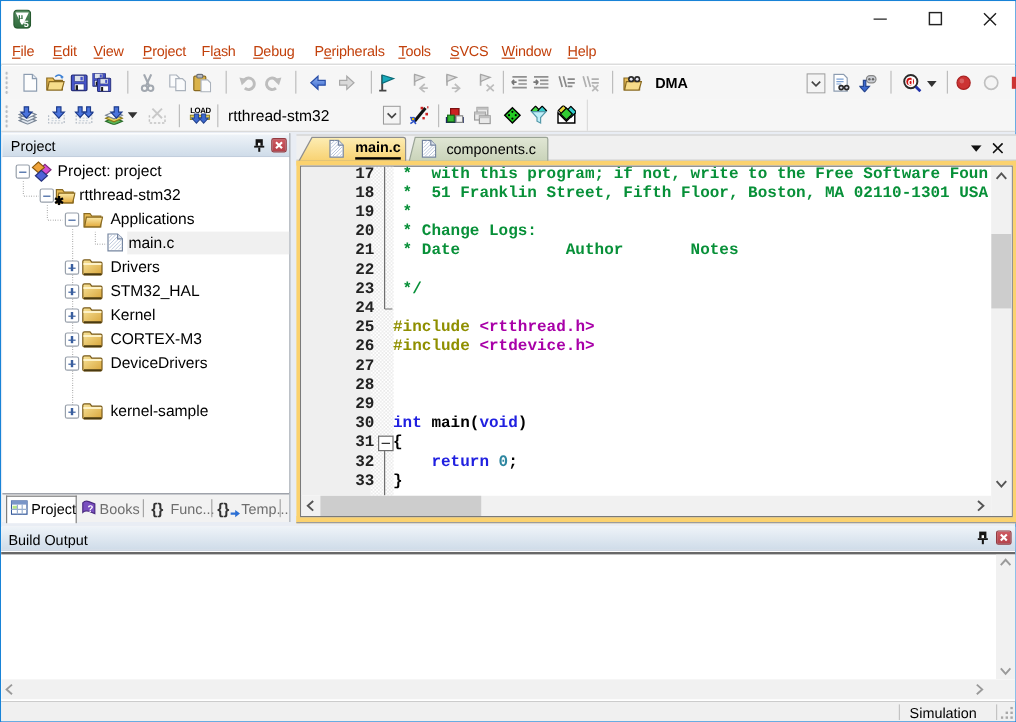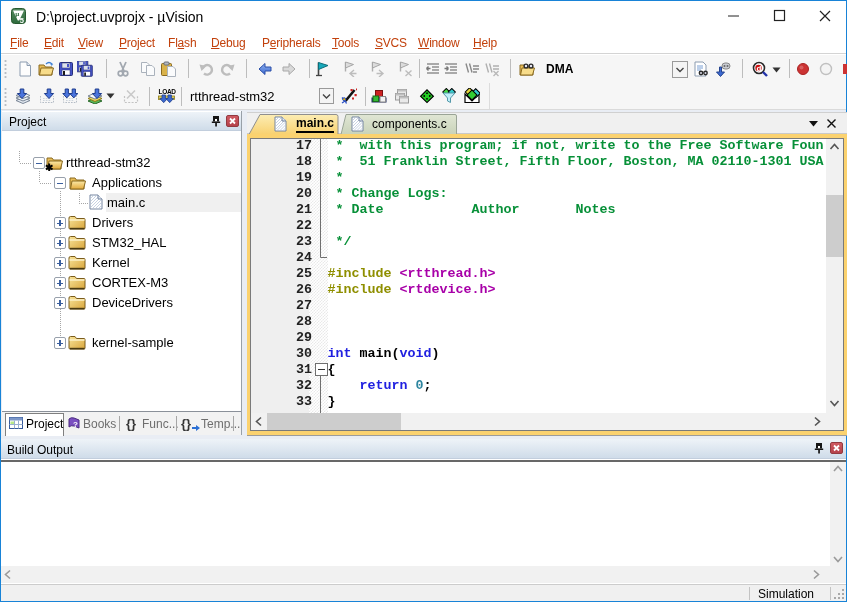--- a/index.html
+++ b/index.html
@@ -82,21 +82,20 @@
     <defs>
           <linearGradient id="tg" x1="0" y1="0" x2="0" y2="1">
             <stop offset="0" stop-color="#55895f"></stop>
             <stop offset="1" stop-color="#2e6b3c"></stop>
           </linearGradient>
         </defs>
     <path d="M2 2.5 H13 L8.2 12.5 H6.8 Z" fill="#fff"></path>
     <text x="4.2" y="8.2" font-size="7" fill="#2e6b3c" font-family="Liberation Serif" font-weight="bold">µ</text>
     <text x="8.8" y="14.5" font-size="7.5" fill="#fff" font-family="Liberation Sans" font-weight="bold">5</text>
   </svg>
-  <div class="txt">D:\project.uvprojx - µVision</div>
   <svg class="winbtn" style="left:709px" width="46" height="30">
         <line x1="18" y1="15" x2="29" y2="15" stroke="#222" stroke-width="1"></line>
       </svg>
   <svg class="winbtn" style="left:755px" width="46" height="30">
         <rect x="18.5" y="9.5" width="10" height="10" fill="none" stroke="#222" stroke-width="1.2"></rect>
       </svg>
   <svg class="winbtn" style="left:801px" width="46" height="30">
         <path d="M18 10 L28 20 M28 10 L18 20" stroke="#222" stroke-width="1.2"></path>
       </svg>
 </div>
@@ -420,20 +419,29 @@
   <div id="tree">
 
     <div class="dotv" style="left:17px;top:20px;height:12px"></div>
     <div class="doth" style="left:18px;top:32px;width:12px"></div>
     <div class="dotv" style="left:37px;top:40px;height:12px"></div>
     <div class="doth" style="left:38px;top:52px;width:12px"></div>
     <div class="dotv" style="left:58px;top:60px;height:152px"></div>
     <div class="dotv" style="left:77px;top:62px;height:10px"></div>
     <div class="doth" style="left:77px;top:72px;width:10px"></div>
 
+    <div class="trow" style="left:0;top:2px;width:239px">
+      <div class="ebox" style="left:11px"></div>
+      <svg class="abs" style="left:24px;top:1px" width="18" height="18" viewBox="0 0 18 18">
+        <path d="M11.5 3 L16.5 7.5 L11.5 12 L6.5 7.5 Z" fill="#d44fd0" stroke="#7d2a7a"></path>
+        <path d="M6 1 L11 5.5 L6 10 L1 5.5 Z" fill="#efa33a" stroke="#8a5a10"></path>
+        <path d="M8.5 8 L13.5 12.5 L8.5 17 L3.5 12.5 Z" fill="#4f62d8" stroke="#26337d"></path>
+      </svg>
+      <span class="lbl" style="left:46px">Project: project</span>
+    </div>
 
     <div class="trow" style="left:0;top:22px;width:239px">
       <div class="ebox" style="left:31px"></div>
       <svg class="abs" style="left:43px;top:1px" width="18" height="17" viewBox="0 0 18 17">
         <path d="M2 4 h5 l1.5 2 H16 v9 H2 Z" fill="#e8bc56" stroke="#8a6a20"></path>
         <path d="M4 7 H17.5 L15.5 15 H2.5 Z" fill="url(#fg1)" stroke="#8a6a20"></path>
         <defs>
               <linearGradient id="fg1" x1="0" y1="0" x2="0" y2="1">
                 <stop offset="0" stop-color="#fbe9a8"></stop>
                 <stop offset="1" stop-color="#e3aa3c"></stop>

